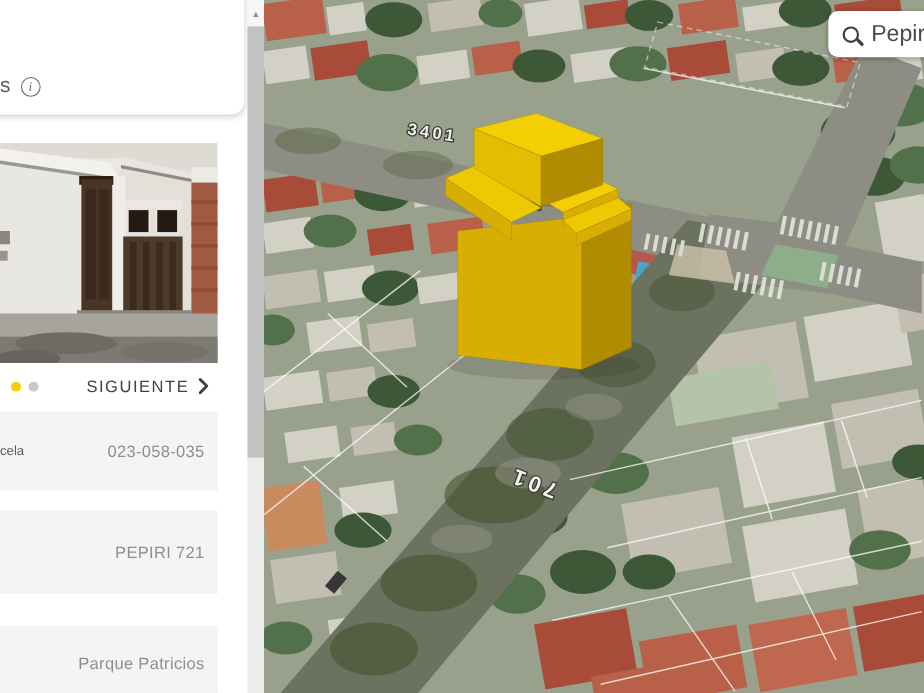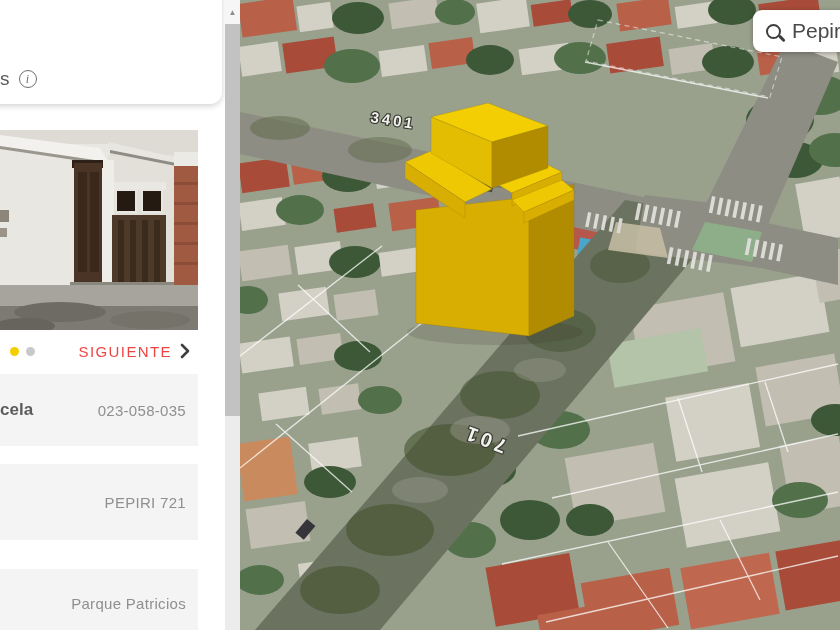--- a/index.html
+++ b/index.html
@@ -22,29 +22,29 @@
   .photo { position:absolute; top:130px; left:0; width:198px; height:200px; overflow:hidden; }
 
   .carousel-row { position:absolute; top:338px; left:0; width:198px; height:26px;
                   display:flex; align-items:center; }
   .dots { display:flex; gap:7px; padding-left:10px; }
   .dot { width:9px; height:9px; border-radius:50%; background:var(--dot_inactive,#c9c9c9); }
   .dot.active { background:var(--accent_yellow,#f2ce02); }
   .next-btn { margin-left:auto; display:flex; align-items:center; gap:8px; padding-right:8px;
               background:none; border:none; cursor:pointer;
               font-family:"Liberation Sans", sans-serif; }
-  .next-label { font-size:15px; letter-spacing:1.4px; color:#ef4444; font-weight:500; }
+  .next-label { font-size:15px; letter-spacing:1.4px; color:#404040; font-weight:500; }
 
   .field-row { position:absolute; left:0; width:198px; background:var(--row_bg,#f4f4f4);
                display:flex; align-items:center; }
   #row1 { top:374px; height:72px; }
   #row2 { top:464px; height:76px; }
   #row3 { top:569px; height:68px; }
   #row4 { top:627px; height:3px; }
-  .flabel { font-weight:bold; color:var(--label_text,#5c5c5c); font-size:17px; }
+  .flabel { font-weight:normal; color:var(--label_text,#5c5c5c); font-size:12px; }
   .fvalue { margin-left:auto; padding-right:12px; color:var(--value_text,#8f8f8f);
             font-size:15px; letter-spacing:.3px; }
 
   
   .scrollbar { position:absolute; left:225px; top:0; width:15px; height:630px; background:#ececec; }
   .scroll-btn { position:absolute; top:0; left:0; width:15px; height:24px; background:#f6f6f6;
                 display:flex; align-items:center; justify-content:center;
                 font-size:8px; color:#8d8d8d; border:none; cursor:pointer; }
   .scroll-thumb { position:absolute; top:24px; left:0; width:15px; height:392px; background:#c2c2c2; }
 

